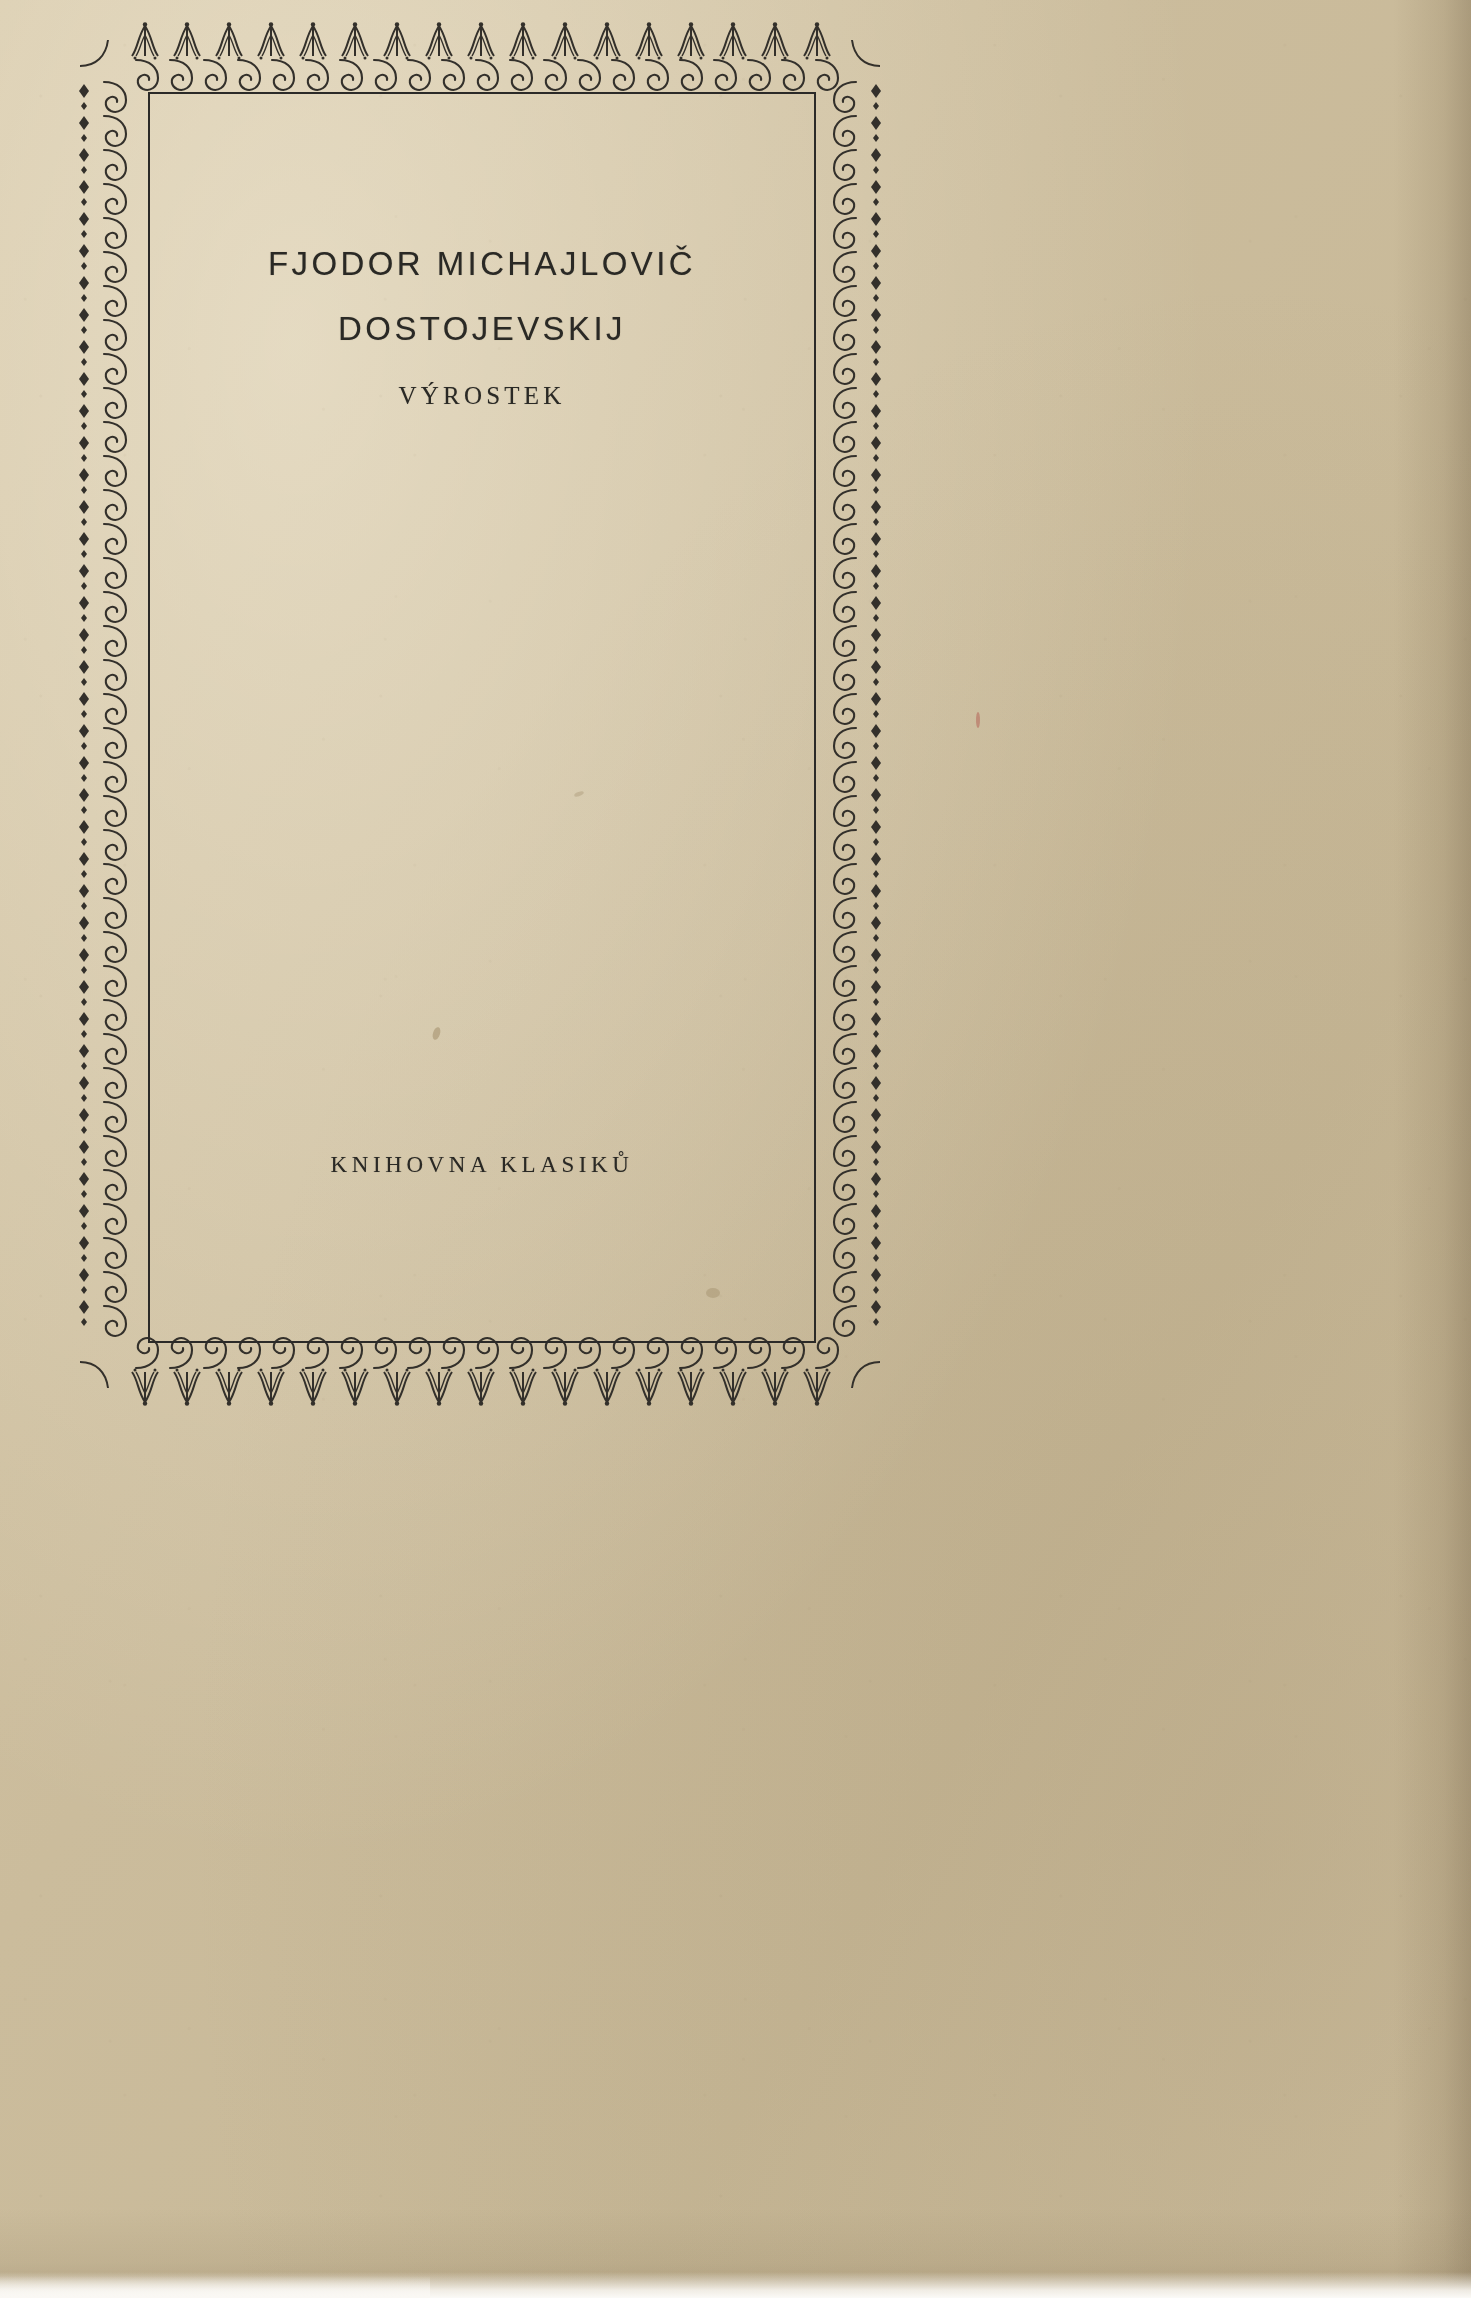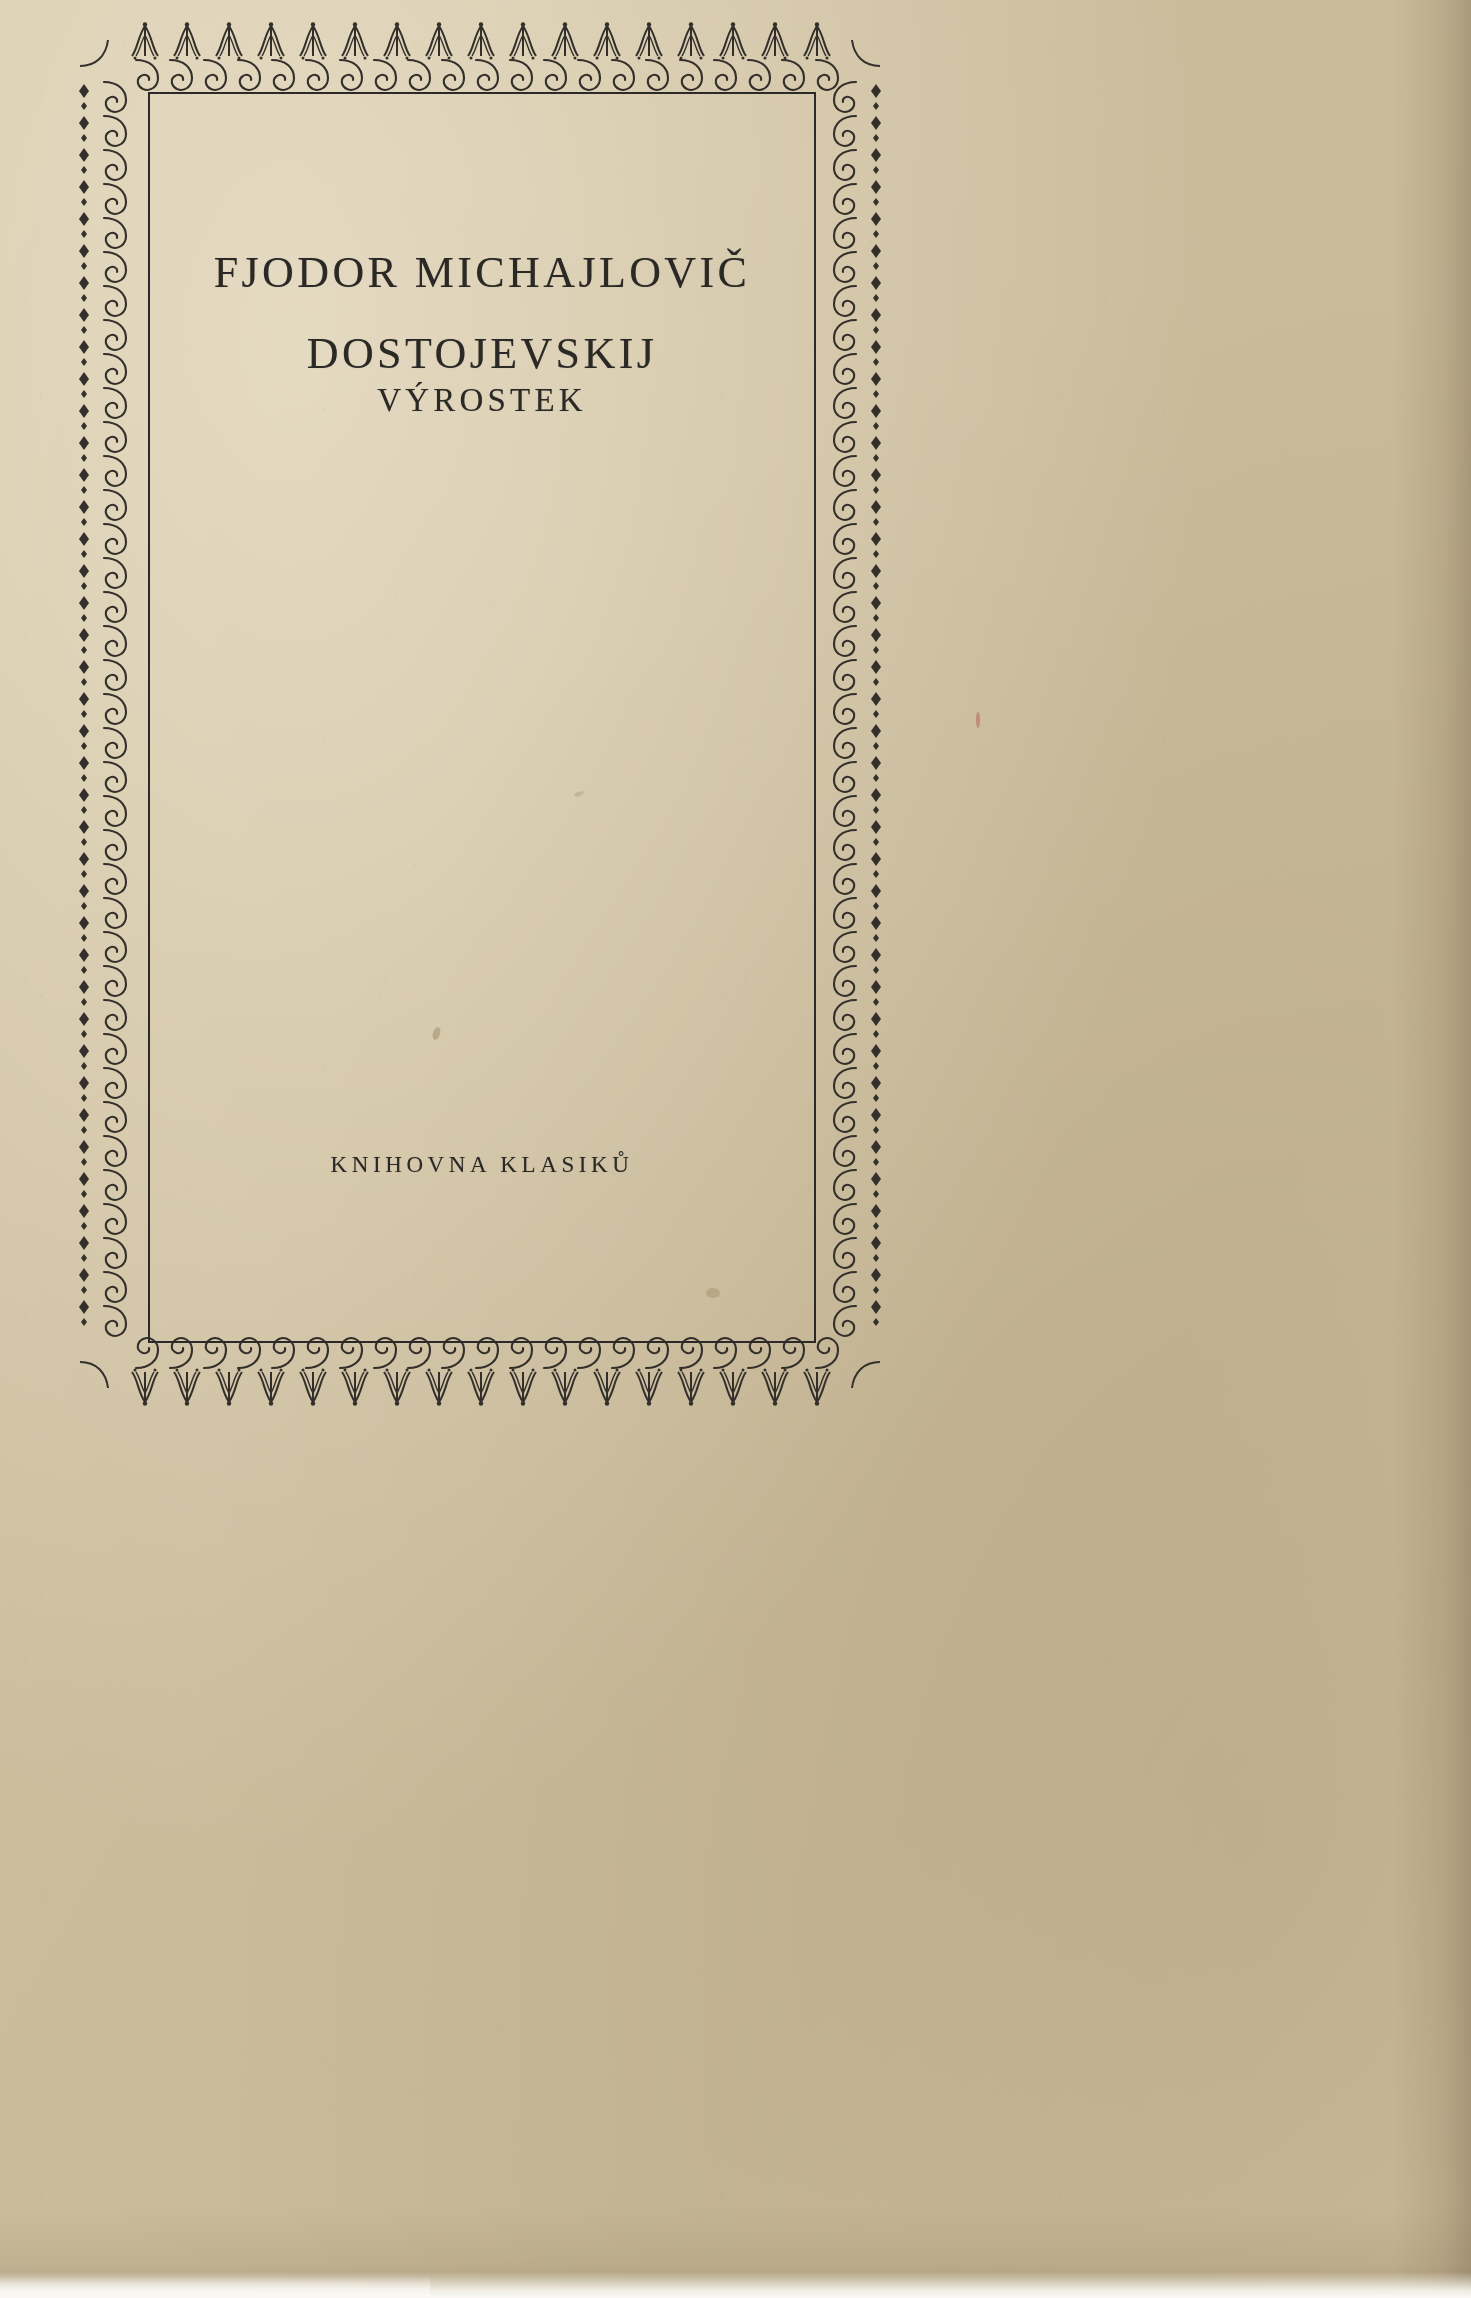--- a/index.html
+++ b/index.html
@@ -118,36 +118,36 @@
     padding: 0 46px;
     color: #262522;
     pointer-events: none;
   }
 
   .author {
     position: absolute;
     left: 0; right: 0;
     top: 148px;
     text-align: center;
-    font-family: Liberation Serif, serif;
-    font-size: 44px;
+    font-family: Liberation Sans, sans-serif;
+    font-size: 33px;
     letter-spacing: 3.4px;
     line-height: 1.48;
     color: #2a2925;
     text-shadow: 0 0 1px rgba(40,38,33,0.25);
   }
   .author .line2 { display: block; margin-top: 16px; }
 
   .title {
     position: absolute;
     left: 0; right: 0;
     top: 290px;
     text-align: center;
     font-family: "Liberation Serif", serif;
-    font-size: 33px;
+    font-size: 25px;
     letter-spacing: 4.2px;
     color: #2a2925;
     text-shadow: 0 0 1px rgba(40,38,33,0.25);
   }
 
   .series {
     position: absolute;
     left: 0; right: 0;
     bottom: 165px;
     text-align: center;

